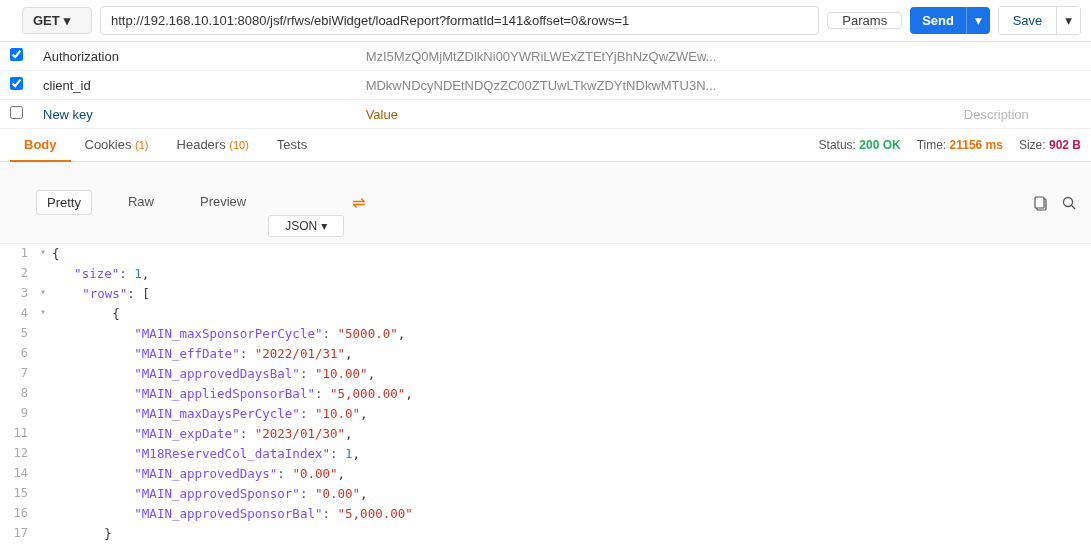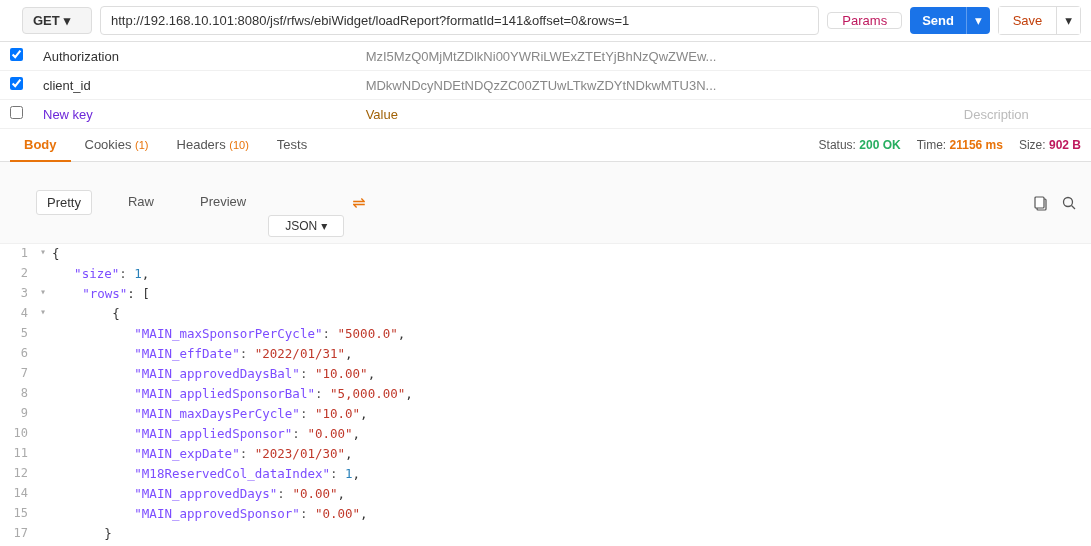--- a/index.html
+++ b/index.html
@@ -38,21 +38,21 @@
       color: #333;
       outline: none;
     }
     .params-btn {
       background: #fff;
       border: 1px solid #ddd;
       border-radius: 4px;
       padding: 0 14px;
       cursor: pointer;
       font-size: 13px;
-      color: #be185d;
+      color: #404040;
     }
     .send-btn-group {
       display: flex;
       border-radius: 4px;
       overflow: hidden;
     }
     .send-btn {
       background: #1a73e8;
       color: #fff;
       border: none;
@@ -73,21 +73,21 @@
       display: flex;
       border-radius: 4px;
       overflow: hidden;
     }
     .save-btn {
       background: #fff;
       border: 1px solid #ddd;
       padding: 6px 14px;
       cursor: pointer;
       font-size: 13px;
-      color: #c2410c;
+      color: #0c4a6e;
     }
     .save-dropdown {
       background: #fff;
       border: 1px solid #ddd;
       border-left: none;
       padding: 6px 8px;
       cursor: pointer;
       color: #333;
     }
 
@@ -268,21 +268,21 @@
       <td class="desc-cell"></td>
     </tr>
         <tr>
       <td class="checkbox-cell"><input type="checkbox" checked="" style=""></td>
       <td class="key-cell">client_id</td>
       <td class="value-cell">MDkwNDcyNDEtNDQzZC00ZTUwLTkwZDYtNDkwMTU3N...</td>
       <td class="desc-cell"></td>
     </tr>
         <tr>
       <td class="checkbox-cell"><input type="checkbox" style=""></td>
-      <td class="key-cell" style="color:#6d28d9"><span>New key</span></td>
+      <td class="key-cell" style="color:#0c4a6e"><span>New key</span></td>
       <td class="value-cell" style="color:#a16207">Value</td>
       <td class="desc-cell" style="color:#bbb">Description</td>
     </tr>
       </tbody>
   </table>
 
   <div class="tabs-row">
     <div id="tabs-container" style="display: flex;">
         <div class="tab active">Body</div>
         <div class="tab">Cookies <span class="tab-badge">(1)</span></div>
@@ -366,38 +366,38 @@
         </div>
         <div class="code-line">
           <span class="line-num">8</span>
           <span class="line-content">            <span class="j-key">"MAIN_appliedSponsorBal"</span><span class="j-punct">: </span><span class="j-str">"5,000.00"</span>,</span>
         </div>
         <div class="code-line">
           <span class="line-num">9</span>
           <span class="line-content">            <span class="j-key">"MAIN_maxDaysPerCycle"</span><span class="j-punct">: </span><span class="j-str">"10.0"</span>,</span>
         </div>
         <div class="code-line">
-          <span class="line-num">10</span>
-          <span class="line-content">            <span class="j-key">"MAIN_appliedSponsor"</span><span class="j-punct">: </span><span class="j-str">"0.00"</span>,</span>
-        </div>
-        <div class="code-line">
           <span class="line-num">11</span>
           <span class="line-content">            <span class="j-key">"MAIN_expDate"</span><span class="j-punct">: </span><span class="j-str">"2023/01/30"</span>,</span>
         </div>
         <div class="code-line">
           <span class="line-num">12</span>
           <span class="line-content">            <span class="j-key">"M18ReservedCol_dataIndex"</span><span class="j-punct">: </span><span class="j-int">1</span>,</span>
         </div>
         <div class="code-line">
           <span class="line-num">14</span>
           <span class="line-content">            <span class="j-key">"MAIN_approvedDays"</span><span class="j-punct">: </span><span class="j-str">"0.00"</span>,</span>
         </div>
         <div class="code-line">
           <span class="line-num">15</span>
           <span class="line-content">            <span class="j-key">"MAIN_approvedSponsor"</span><span class="j-punct">: </span><span class="j-str">"0.00"</span>,</span>
+        </div>
+        <div class="code-line">
+          <span class="line-num">16</span>
+          <span class="line-content">            <span class="j-key">"MAIN_approvedSponsorBal"</span><span class="j-punct">: </span><span class="j-str">"5,000.00"</span></span>
         </div>
         <div class="code-line">
           <span class="line-num">17</span>
           <span class="line-content">        }</span>
         </div>
         <div class="code-line">
           <span class="line-num">18</span>
           <span class="line-content">    ]</span>
         </div>
       </div>

